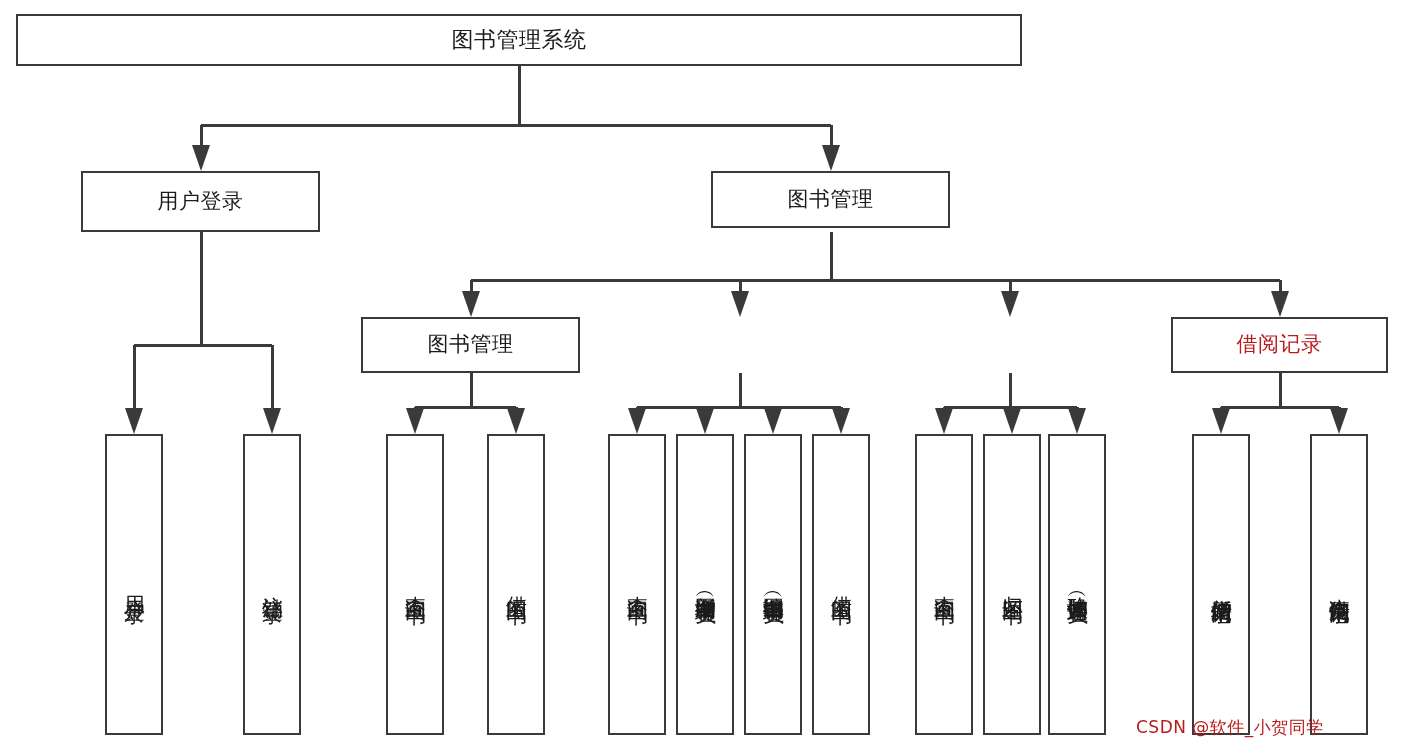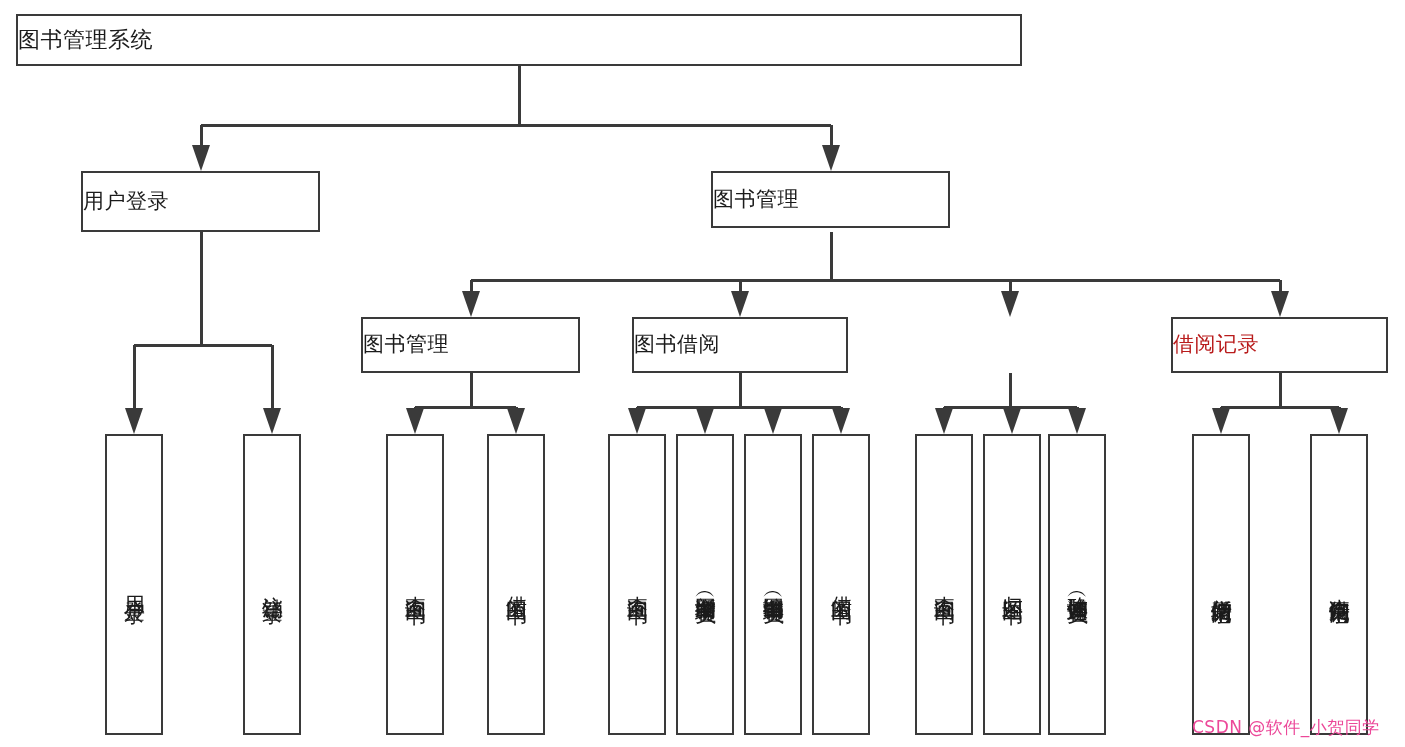--- a/index.html
+++ b/index.html
@@ -26,20 +26,21 @@
     height: 747px;
     pointer-events: none;
   }
   .node {
     position: absolute;
     box-sizing: border-box;
     background: #ffffff;
     border: 2.5px solid #3a3a3a;
     display: flex;
     align-items: center;
+    justify-content: center;
     color: #1b1b1b;
   }
   .node .lbl {
     display: block;
     text-align: center;
     line-height: 1.12;
     white-space: nowrap;
   }
   
   .node.horiz .lbl {
@@ -142,23 +143,20 @@
   <div class="node horiz" style="left: 81px; top: 171px; width: 239px; height: 61px; border-color: rgb(58, 58, 58); background: rgb(255, 255, 255); color: rgb(27, 27, 27);">
     <span class="lbl">用户登录</span>
   </div>
   <div class="node horiz" style="left: 711px; top: 171px; width: 239px; height: 57px; border-color: rgb(58, 58, 58); background: rgb(255, 255, 255); color: rgb(27, 27, 27);">
     <span class="lbl">图书管理</span>
   </div>
 
   <div class="node horiz" style="left: 361px; top: 317px; width: 219px; height: 56px; border-color: rgb(58, 58, 58); background: rgb(255, 255, 255); color: rgb(27, 27, 27);">
     <span class="lbl">图书管理</span>
   </div>
-  <div class="node horiz" style="left: 632px; top: 317px; width: 216px; height: 56px; border-color: rgb(58, 58, 58); background: rgb(255, 255, 255); color: rgb(27, 27, 27);">
-    <span class="lbl">图书借阅</span>
-  </div>
   <div class="node horiz" style="left: 1171px; top: 317px; width: 217px; height: 56px; border-color: rgb(58, 58, 58); background: rgb(255, 255, 255); color: #b91c1c;">
     <span class="lbl">借阅记录</span>
   </div>
 
   <div class="node vert" style="left: 105px; top: 434px; width: 58px; height: 301px; border-color: rgb(58, 58, 58); background: rgb(255, 255, 255); color: rgb(27, 27, 27);">
     <span class="lbl">用户登录</span>
   </div>
   <div class="node vert" style="left: 243px; top: 434px; width: 58px; height: 301px; border-color: rgb(58, 58, 58); background: rgb(255, 255, 255); color: rgb(27, 27, 27);">
     <span class="lbl">注销登录</span>
   </div>
@@ -193,15 +191,15 @@
     <span class="lbl">确认归还（管理员）</span>
   </div>
 
   <div class="node vert tall" style="left: 1192px; top: 434px; width: 58px; height: 301px; border-color: rgb(58, 58, 58); background: rgb(255, 255, 255); color: rgb(27, 27, 27);">
     <span class="lbl">新增借阅记录</span>
   </div>
   <div class="node vert tall" style="left: 1310px; top: 434px; width: 58px; height: 301px; border-color: rgb(58, 58, 58); background: rgb(255, 255, 255); color: rgb(27, 27, 27);">
     <span class="lbl">查询借阅记录</span>
   </div>
 
-  <div class="watermark" style="left: 1192px; top: 716px; color: #ec4899;">CSDN @软件_小贺同学</div>
+  <div class="watermark" style="left: 1136px; top: 716px; color: #b91c1c;">CSDN @软件_小贺同学</div>
 
 </div>
 
 </body></html>

